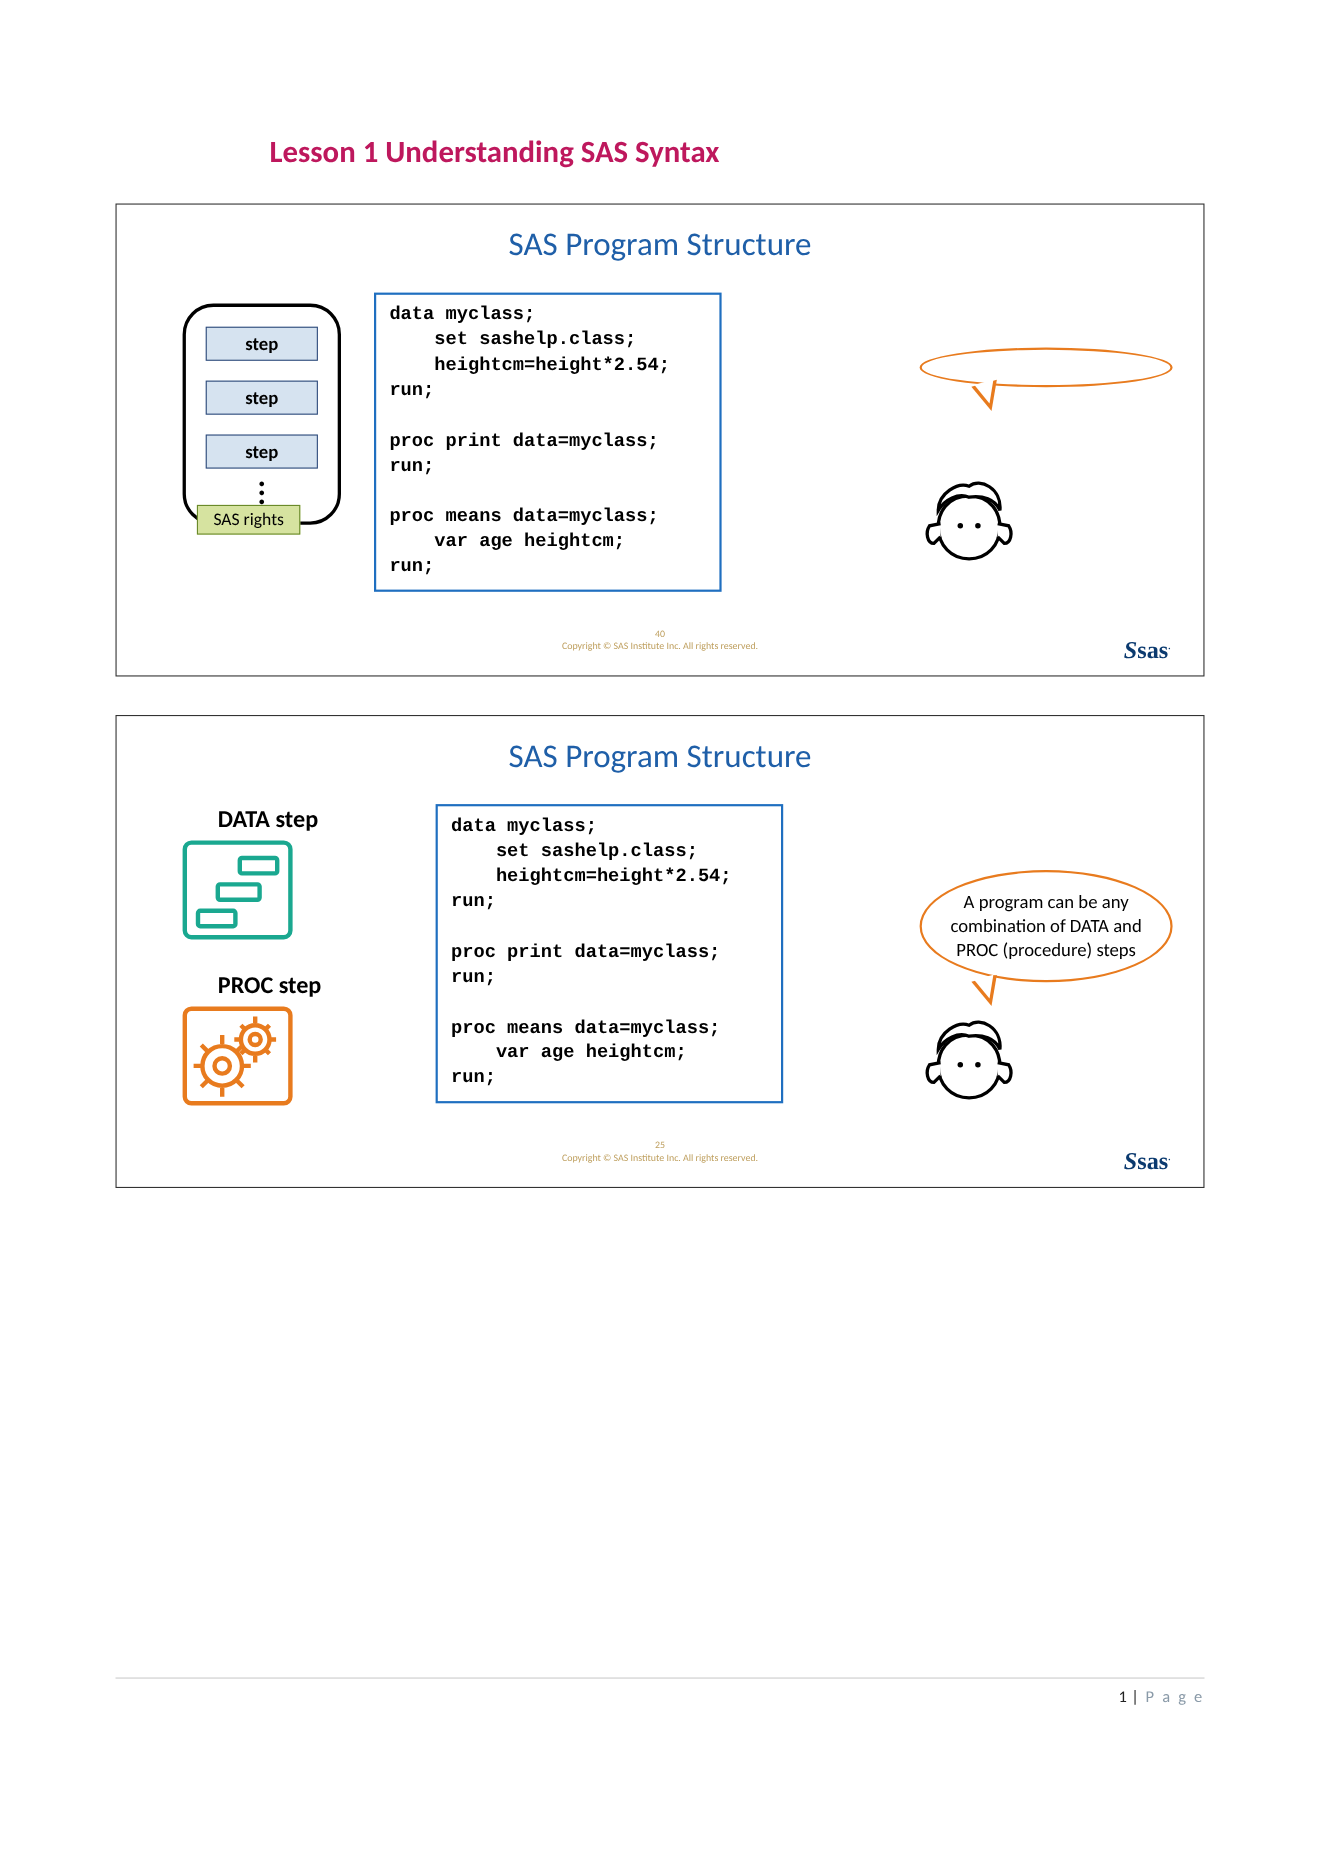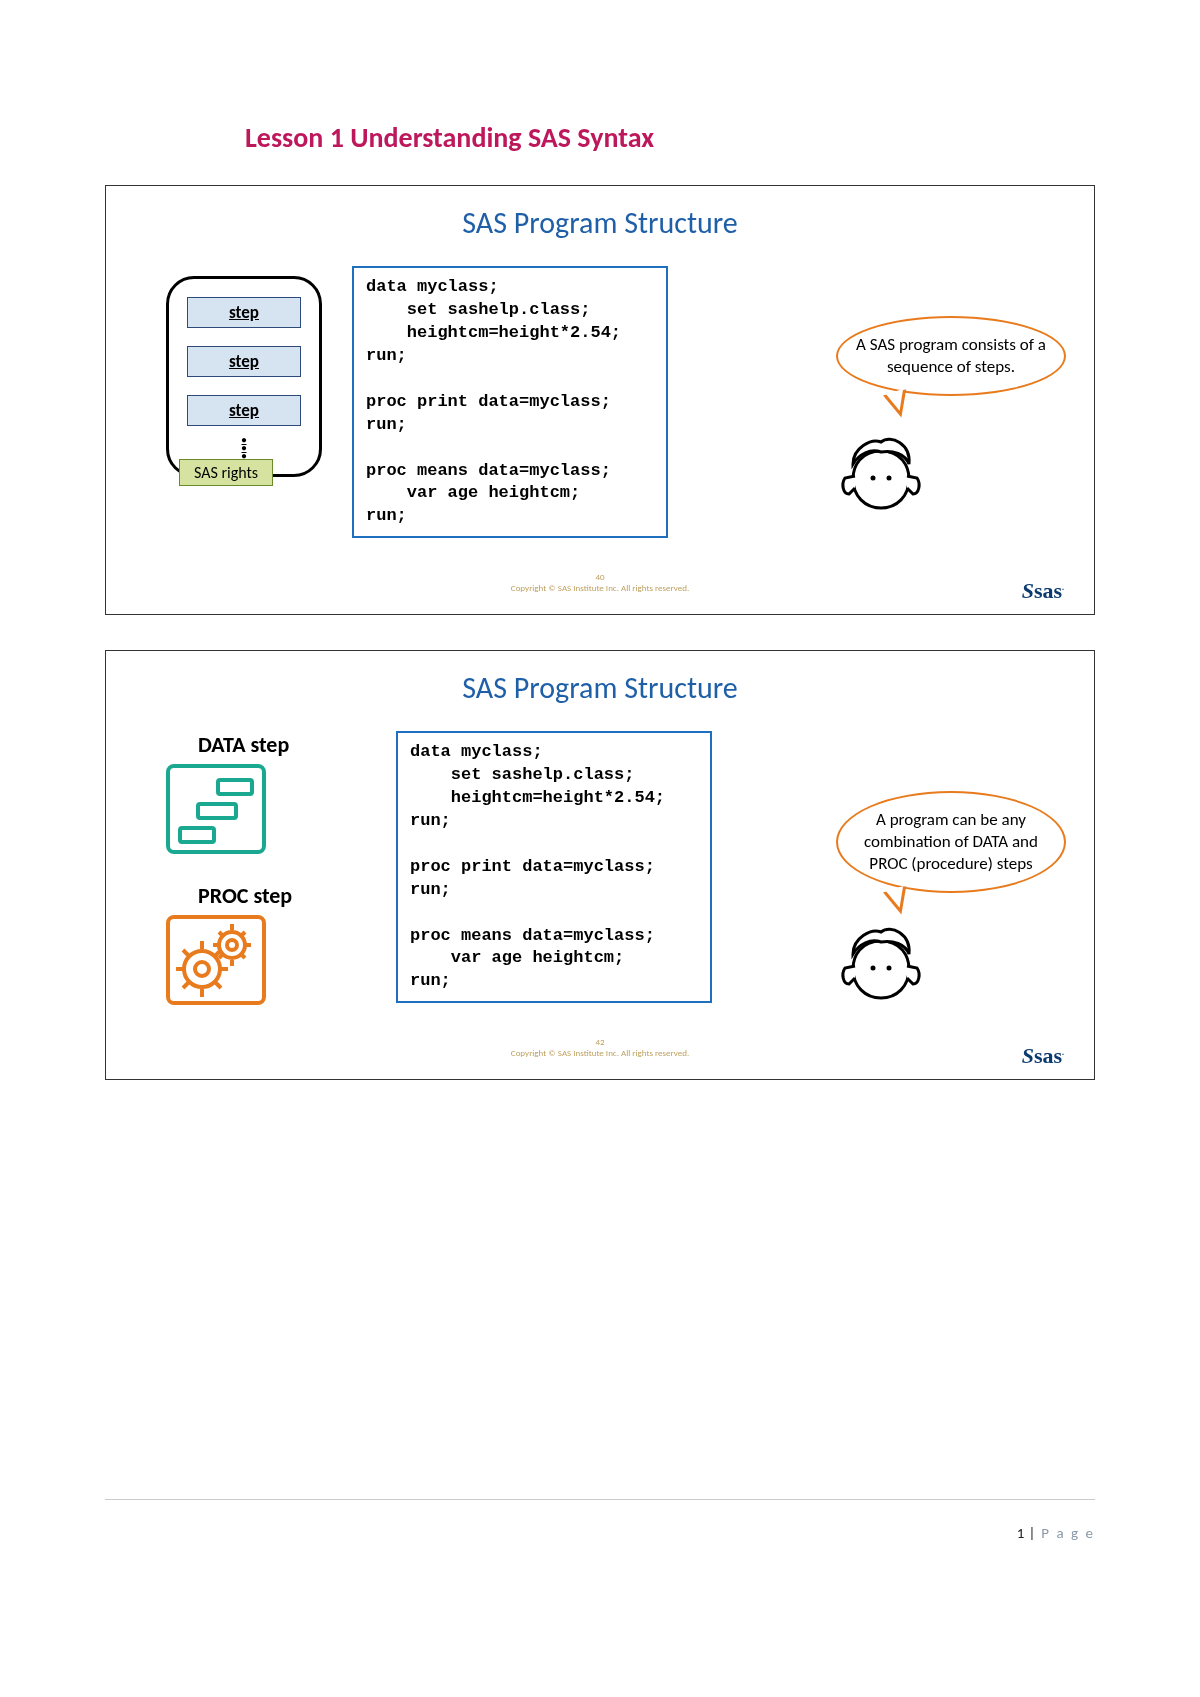--- a/index.html
+++ b/index.html
@@ -38,26 +38,25 @@
   }
   .slide-body {
     display: flex;
     gap: 30px;
     align-items: flex-start;
   }
   
   .step-container {
     border: 3px solid #000;
     border-radius: 28px;
-    width: 156px;
+    width: 144px;
     padding: 18px 18px 0 18px;
     position: relative;
     margin-left: 30px;
     margin-top: 10px;
-    text-decoration: underline;
   }
   .step-box {
     background: #d6e3f0;
     border: 1.5px solid #2e4a7a;
     text-align: center;
     font-weight: bold;
     font-size: 17px;
     padding: 4px 0;
     margin-bottom: 18px;
   }
@@ -181,25 +180,25 @@
     left: 50%;
     bottom: 20px;
     transform: translateX(-50%);
     font-size: 9px;
     color: #bfa060;
     text-align: center;
     line-height: 1.2;
   }
   .page-footer {
     position: absolute;
-    bottom: 155px;
+    bottom: 145px;
     left: 105px;
     right: 105px;
     border-top: 1px solid #ccc;
-    padding-top: 24px;
+    padding-top: 8px;
     text-align: right;
     font-size: 15px;
     color: #8a9aa8;
     letter-spacing: 2px;
   }
   .page-footer .num { color: #222; letter-spacing: 0; margin-right: 4px; }
   .page-footer .bar { color: #222; margin-right: 4px; }
 </style>
 </head>
 <body>
@@ -224,21 +223,20 @@
 
 proc print data=myclass;
 run;
 
 proc means data=myclass;
     var age heightcm;
 run;</div>
     </div>
     <div class="callout">
       <div class="bubble">
-        <span>A SAS program consists of a sequence of steps.</span>
         <div class="bubble-tail"></div>
       </div>
       <div class="head">
         <svg width="80" height="85" viewBox="0 0 80 85">
           <path d="M40 15 C20 15 12 30 12 43 C12 60 24 72 40 72 C56 72 68 60 68 43 C68 30 60 15 40 15 Z" fill="#fff" stroke="#000" stroke-width="3"></path>
           <path d="M14 40 L4 42 C0 48 2 58 8 58 L14 52" fill="#fff" stroke="#000" stroke-width="3"></path>
           <path d="M66 40 L76 42 C80 48 78 58 72 58 L66 52" fill="#fff" stroke="#000" stroke-width="3"></path>
           <path d="M12 28 C12 12 30 2 40 6 C50 -2 70 8 68 28 C64 18 52 14 40 16 C30 12 18 18 12 28 Z" fill="#fff" stroke="#000" stroke-width="3"></path>
           <circle cx="32" cy="42" r="2.5" fill="#000"></circle>
           <circle cx="48" cy="42" r="2.5" fill="#000"></circle>
@@ -298,21 +296,21 @@
           <path d="M40 15 C20 15 12 30 12 43 C12 60 24 72 40 72 C56 72 68 60 68 43 C68 30 60 15 40 15 Z" fill="#fff" stroke="#000" stroke-width="3"></path>
           <path d="M14 40 L4 42 C0 48 2 58 8 58 L14 52" fill="#fff" stroke="#000" stroke-width="3"></path>
           <path d="M66 40 L76 42 C80 48 78 58 72 58 L66 52" fill="#fff" stroke="#000" stroke-width="3"></path>
           <path d="M12 28 C12 12 30 2 40 6 C50 -2 70 8 68 28 C64 18 52 14 40 16 C30 12 18 18 12 28 Z" fill="#fff" stroke="#000" stroke-width="3"></path>
           <circle cx="32" cy="42" r="2.5" fill="#000"></circle>
           <circle cx="48" cy="42" r="2.5" fill="#000"></circle>
         </svg>
       </div>
     </div>
     <div class="slide-num">
-      <div>42</div>
+      <div>25</div>
       <div>Copyright © SAS Institute Inc. All rights reserved.</div>
     </div>
     <div class="sas-logo"><span class="s1">S</span>sas<span style="font-size:8px;vertical-align:super">.</span></div>
   </div>
 
   <div class="page-footer">
     <span class="num">1</span><span class="bar">|</span><span>P a g e</span>
   </div>
 </div>
 

